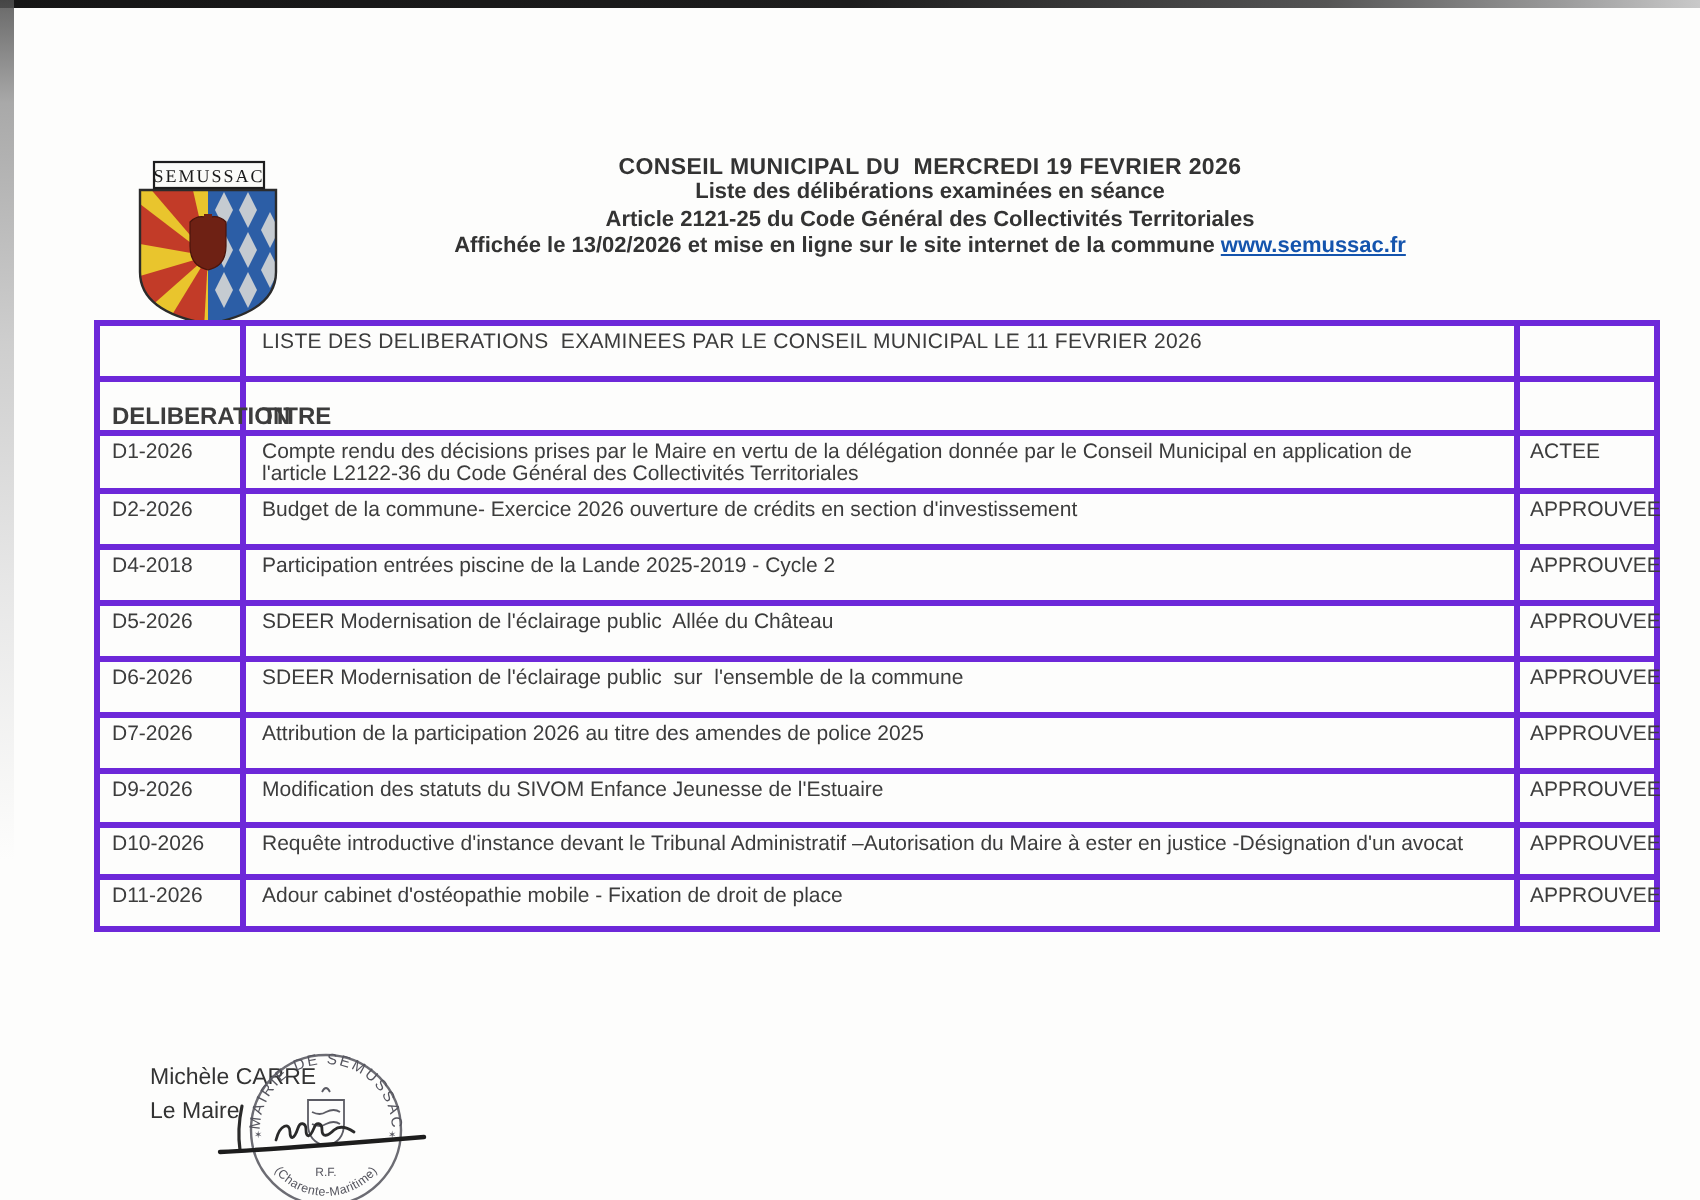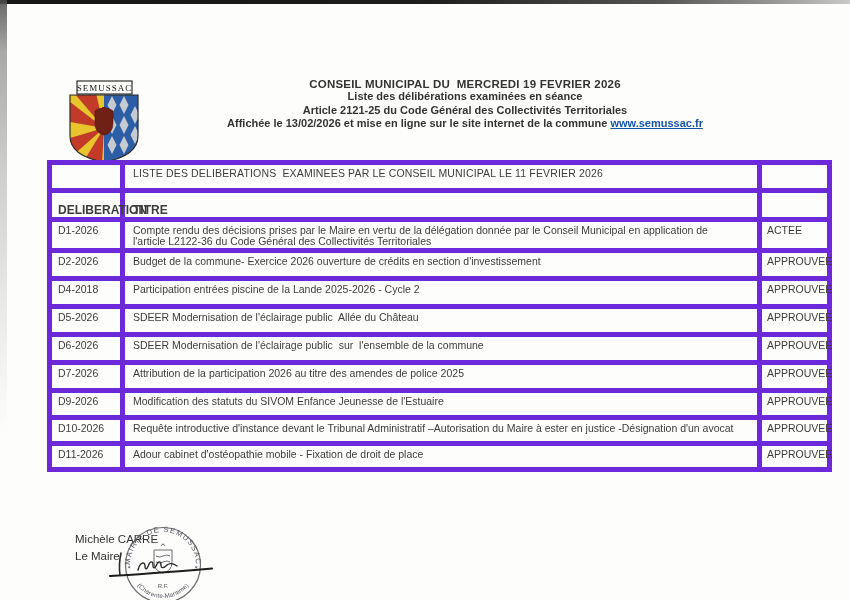--- a/index.html
+++ b/index.html
@@ -30,21 +30,21 @@
   .header-title { font-size:11.5px; letter-spacing:.2px; white-space:pre-wrap; }
   .header-sub { font-size:11px; line-height:13.5px; }
   .header-sub-wrap { margin-top:0; }
   .header-link { color:#1454ad; font-weight:bold; text-decoration:underline; cursor:pointer; }
   
   table.delibs {
     position:absolute; left:47px; top:160px; width:780px;
     border-collapse:collapse; table-layout:fixed;
     font-size:10.5px; color:#3c3c3c;
   }
-  table.delibs td { border:5px solid #6d28d9; vertical-align:top; line-height:11.5px; }
+  table.delibs td { border:3px solid #6d28d9; vertical-align:top; line-height:11.5px; }
   td.c-id { padding:3px 2px 0 6px; }
   td.c-titre { padding:3px 18px 0 8px; white-space:pre-wrap; }
   td.c-statut { padding:3px 2px 0 5px; }
   tr.r-title { height:28px; }
   tr.r-title td { font-size:10.5px; letter-spacing:.15px; }
   tr.r-head { height:15px; }
   tr.r-head td { font-size:12px; vertical-align:middle; padding-top:12px;font-weight:bold; }
   tr.r-d1 { height:25px;margin-top:24px; }
   tr.r-std { height:28px; }
   tr.r-27 { height:27px; }
@@ -127,21 +127,21 @@
       <td class="c-titre">Compte rendu des décisions prises par le Maire en vertu de la délégation donnée par le Conseil Municipal en application de l'article L2122-36 du Code Général des Collectivités Territoriales</td>
       <td class="c-statut">ACTEE</td>
     </tr>
     <tr class="r-std">
       <td class="c-id">D2-2026</td>
       <td class="c-titre">Budget de la commune- Exercice 2026 ouverture de crédits en section d'investissement</td>
       <td class="c-statut">APPROUVEE</td>
     </tr>
     <tr class="r-std">
       <td class="c-id">D4-2018</td>
-      <td class="c-titre">Participation entrées piscine de la Lande 2025-2026 - Cycle 2</td>
+      <td class="c-titre">Participation entrées piscine de la Lande 2025-2019 - Cycle 2</td>
       <td class="c-statut">APPROUVEE</td>
     </tr>
     <tr class="r-std">
       <td class="c-id">D5-2026</td>
       <td class="c-titre">SDEER Modernisation de l'éclairage public  Allée du Château</td>
       <td class="c-statut">APPROUVEE</td>
     </tr>
     <tr class="r-std">
       <td class="c-id">D6-2026</td>
       <td class="c-titre">SDEER Modernisation de l'éclairage public  sur  l'ensemble de la commune</td>

